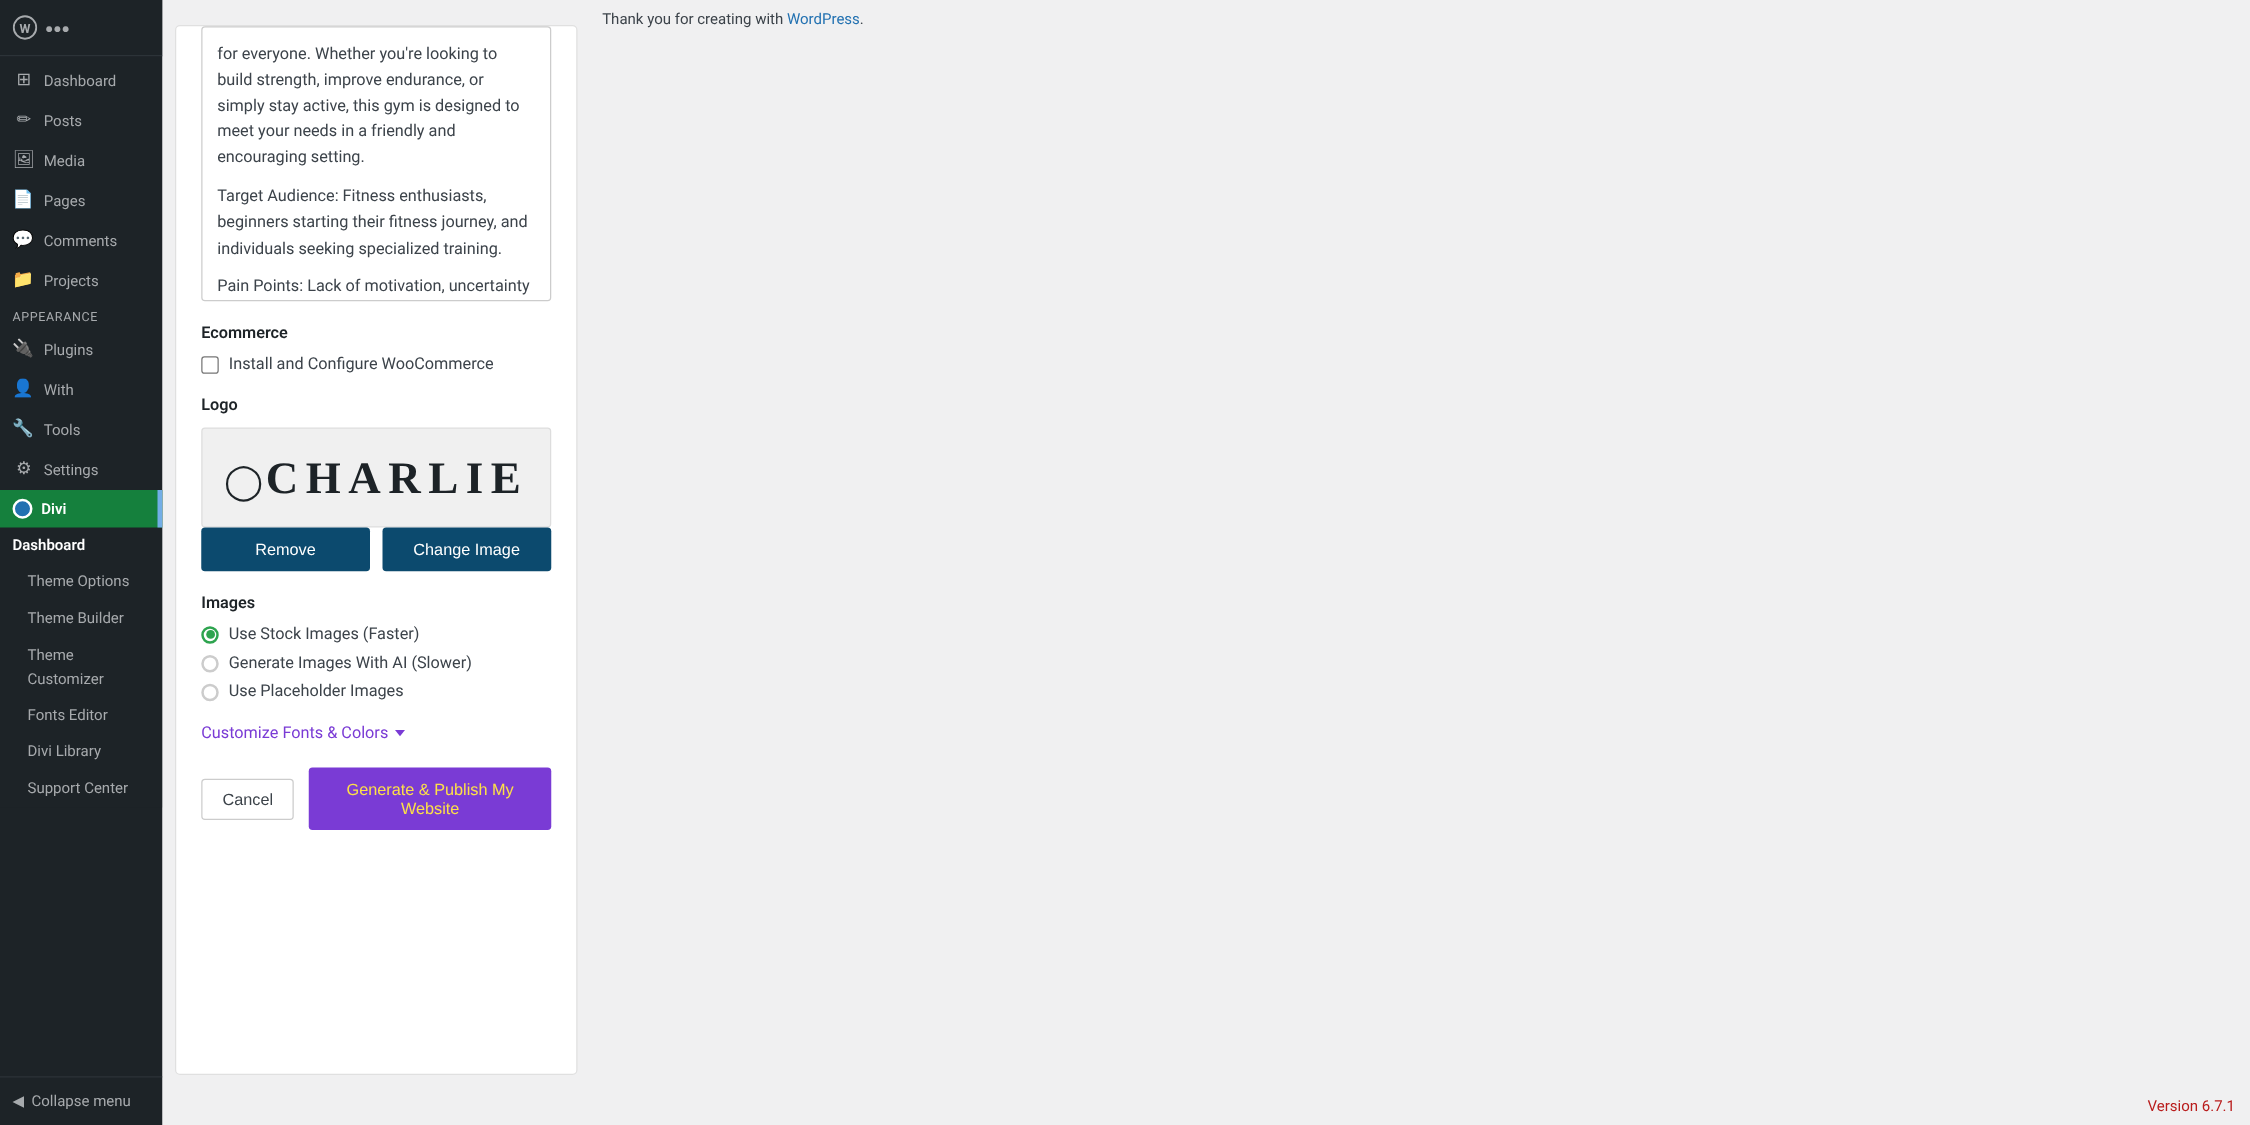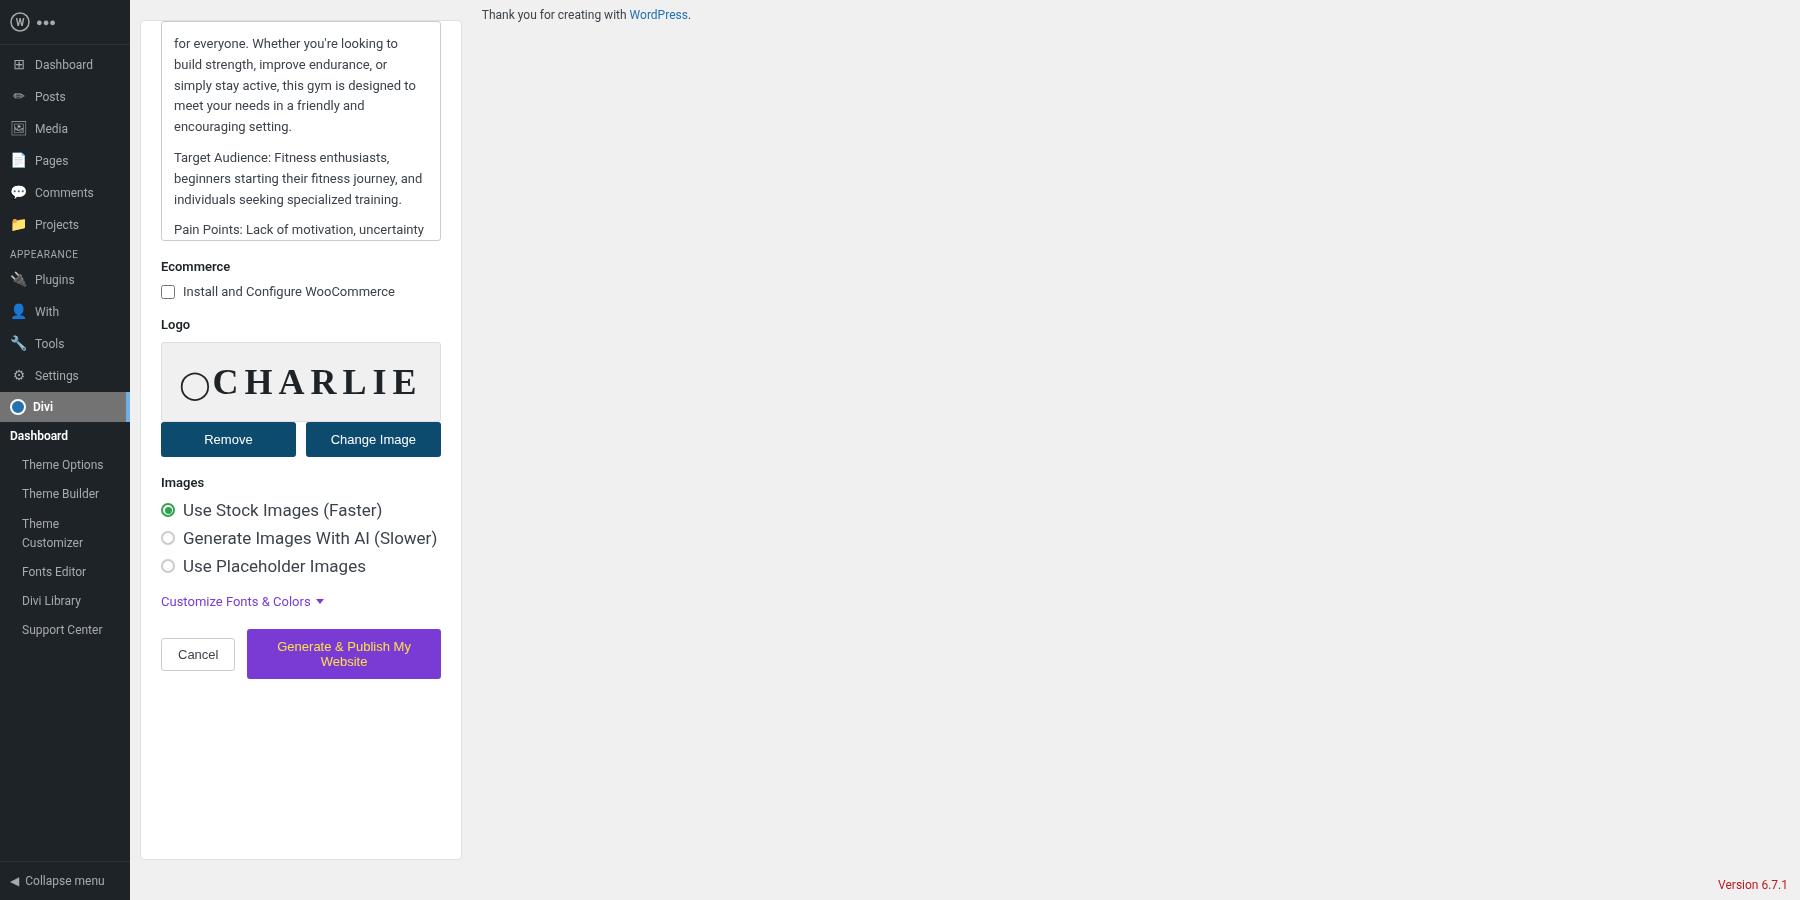--- a/index.html
+++ b/index.html
@@ -56,21 +56,21 @@
       padding: 5px 10px 5px 10px;
       color: #fff;
       font-weight: 600;
       font-size: 12px;
     }
 
     .divi-menu-item {
       display: flex;
       align-items: center;
       padding: 7px 10px;
-      background: #737373;
+      background: #15803d;
       color: #fff;
       cursor: pointer;
       font-size: 12px;
       position: relative;
     }
     .divi-menu-item::after {
       content: '';
       position: absolute;
       right: 0;
       top: 50%;
@@ -197,21 +197,21 @@
       font-size: 13px;
       font-weight: 500;
       cursor: pointer;
     }
 
     
     .images-section { margin-bottom: 18px; }
     .radio-row {
       display: flex;
       align-items: center;
-      font-size: 17px;
+      font-size: 13px;
       color: #3c434a;
       margin-bottom: 8px;
       cursor: pointer;
     }
     .radio-dot {
       width: 14px; height: 14px;
       border-radius: 50%;
       border: 2px solid #ccc;
       margin-right: 8px;
       display: inline-flex;

